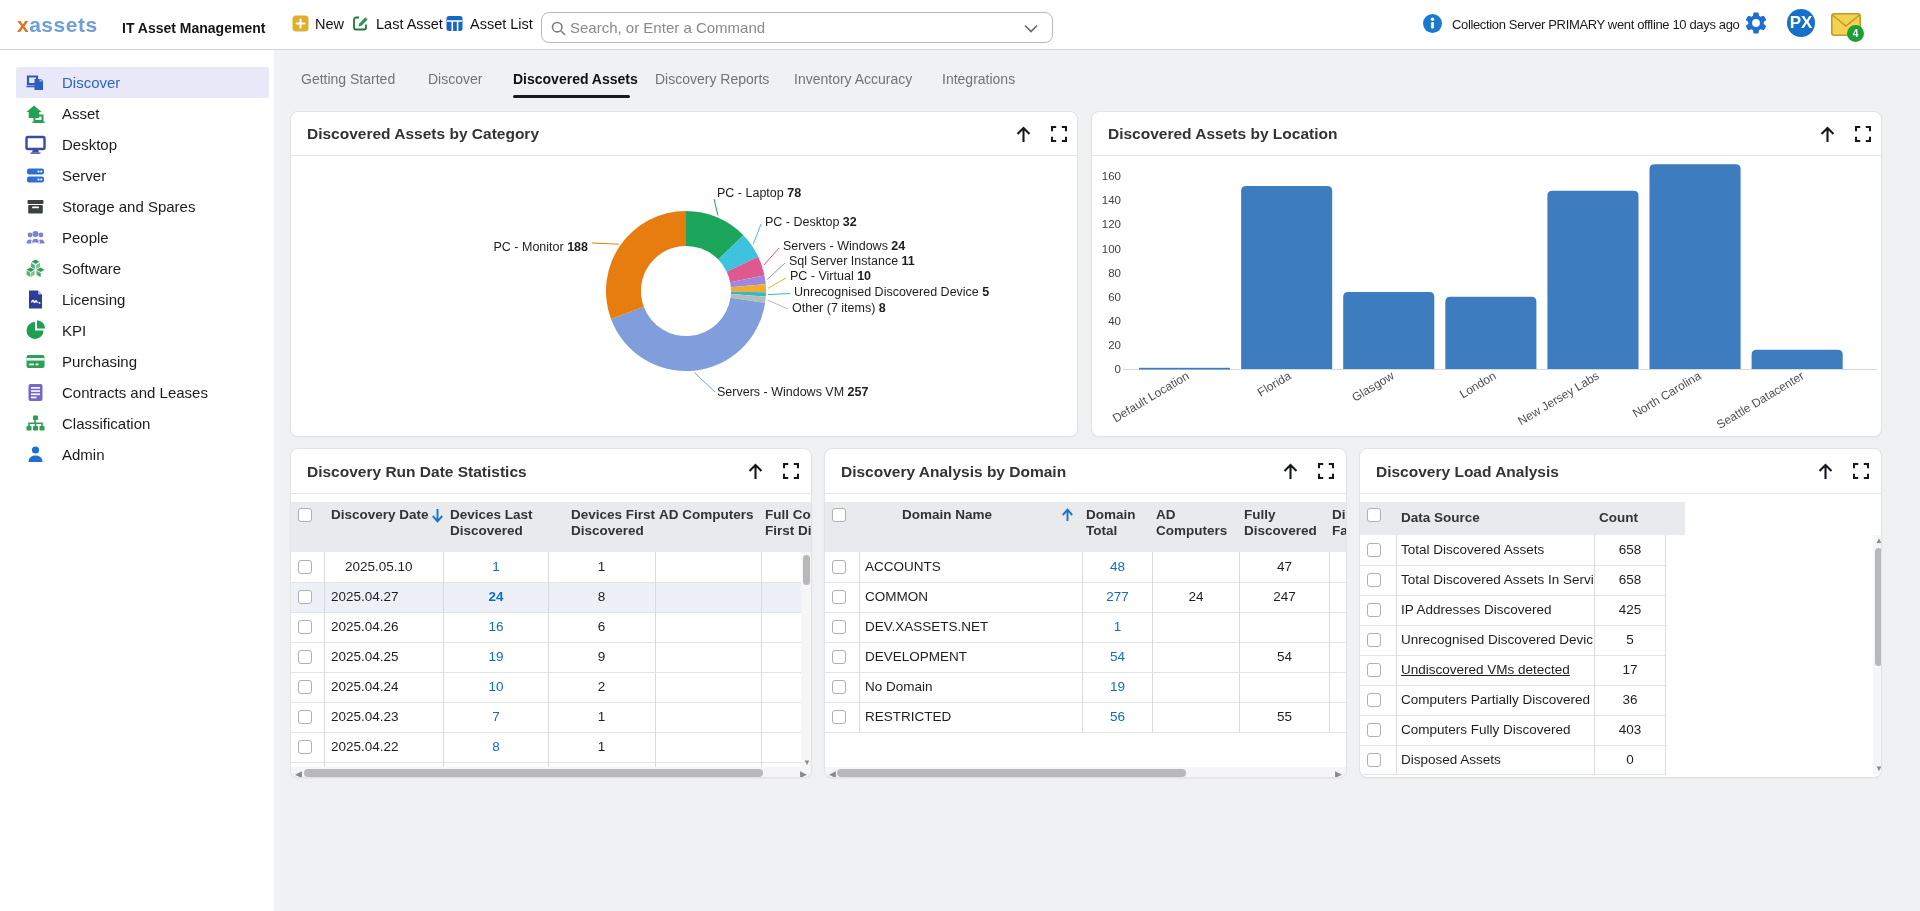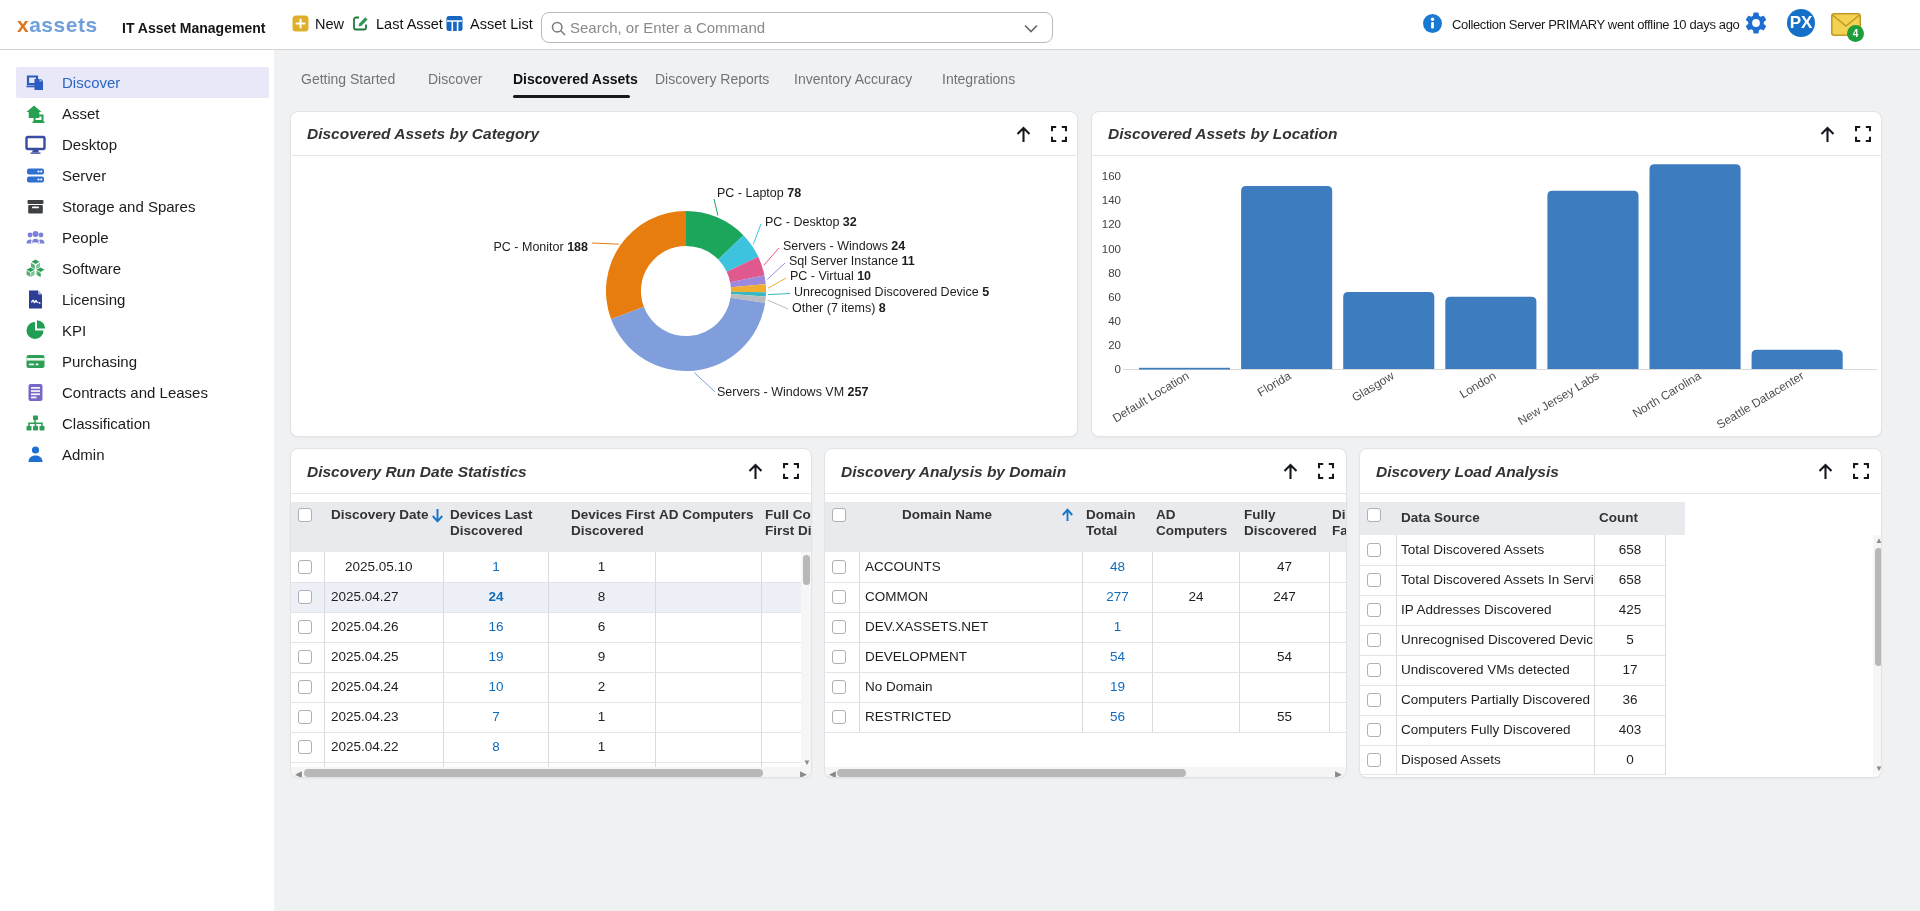--- a/index.html
+++ b/index.html
@@ -25,21 +25,21 @@
 .sbitem svg { position:absolute; left:25px; top:5px; }
 .sbitem.sel { background:#e8e8f8; left:16px; width:253px; border-radius:2px; }
 .sbitem.sel .lbl { left:46px; color:#2b66c6; }
 .sbitem.sel svg { left:9px; }
 
 .tab { position:absolute; top:71px; font-size:14px; color:#737373; }
 .tab.active { color:#111; font-weight:bold; }
 #tabline { position:absolute; left:513px; top:95px; width:117px; height:3px; background:#19191a; border-radius:2px; }
 
 .panel { position:absolute; background:#fff; border:1px solid #e3e3e5; border-radius:8px; box-shadow:0 1px 2px rgba(0,0,0,0.04); overflow:hidden; }
-.ptitle { position:absolute; left:16px; top:0; height:44px; line-height:44px; font-size:15.5px; font-weight:bold; color:#333;font-style:italic; }
+.ptitle { position:absolute; left:16px; top:0; height:44px; line-height:44px; font-size:15.5px; font-weight:bold; color:#333; }
 .phead { position:absolute; left:0; top:0; width:100%; height:44px; border-bottom:1px solid #e6e6e8; }
 .pico { position:absolute; top:14px; }
 
 .thead { position:absolute; background:#e9eaee; }
 .th { position:absolute; font-size:13.5px; font-weight:bold; color:#333; line-height:16px; white-space:nowrap; }
 .cell { position:absolute; font-size:13.5px; color:#1e1e1e; height:30px; line-height:30px; white-space:nowrap; overflow:hidden; }
 .cell.link { color:#0f6cbd; }
 .cell.ctr { text-align:center; }
 .vline { position:absolute; width:1px; background:#d9dbde; }
 .hline { position:absolute; height:1px; background:#e2e4e7; }
@@ -498,21 +498,21 @@
   <div class="cbx" style="left:7px; top:184px;"></div>
   <div class="cbx" style="left:7px; top:214px;"></div>
   <div class="cbx" style="left:7px; top:244px;"></div>
   <div class="cbx" style="left:7px; top:274px;"></div>
   <div class="cbx" style="left:7px; top:304px;"></div>
 
   <div class="cell" style="left:41px; top:86px; width:192px;">Total Discovered Assets</div>
   <div class="cell" style="left:41px; top:116px; width:192px;">Total Discovered Assets In Service</div>
   <div class="cell" style="left:41px; top:146px; width:192px;">IP Addresses Discovered</div>
   <div class="cell" style="left:41px; top:176px; width:192px;">Unrecognised Discovered Devices</div>
-  <div class="cell" style="left:41px; top:206px; width:192px;">Undiscovered VMs detected</div>
+  <div class="cell" style="left:41px; top:206px; width:192px;text-decoration:underline;">Undiscovered VMs detected</div>
   <div class="cell" style="left:41px; top:236px; width:192px;">Computers Partially Discovered</div>
   <div class="cell" style="left:41px; top:266px; width:192px;">Computers Fully Discovered</div>
   <div class="cell" style="left:41px; top:296px; width:192px;">Disposed Assets</div>
   <div class="cell ctr" style="left:235px; top:86px; width:70px;">658</div>
   <div class="cell ctr" style="left:235px; top:116px; width:70px;">658</div>
   <div class="cell ctr" style="left:235px; top:146px; width:70px;">425</div>
   <div class="cell ctr" style="left:235px; top:176px; width:70px;">5</div>
   <div class="cell ctr" style="left:235px; top:206px; width:70px;">17</div>
   <div class="cell ctr" style="left:235px; top:236px; width:70px;">36</div>
   <div class="cell ctr" style="left:235px; top:266px; width:70px;">403</div>

